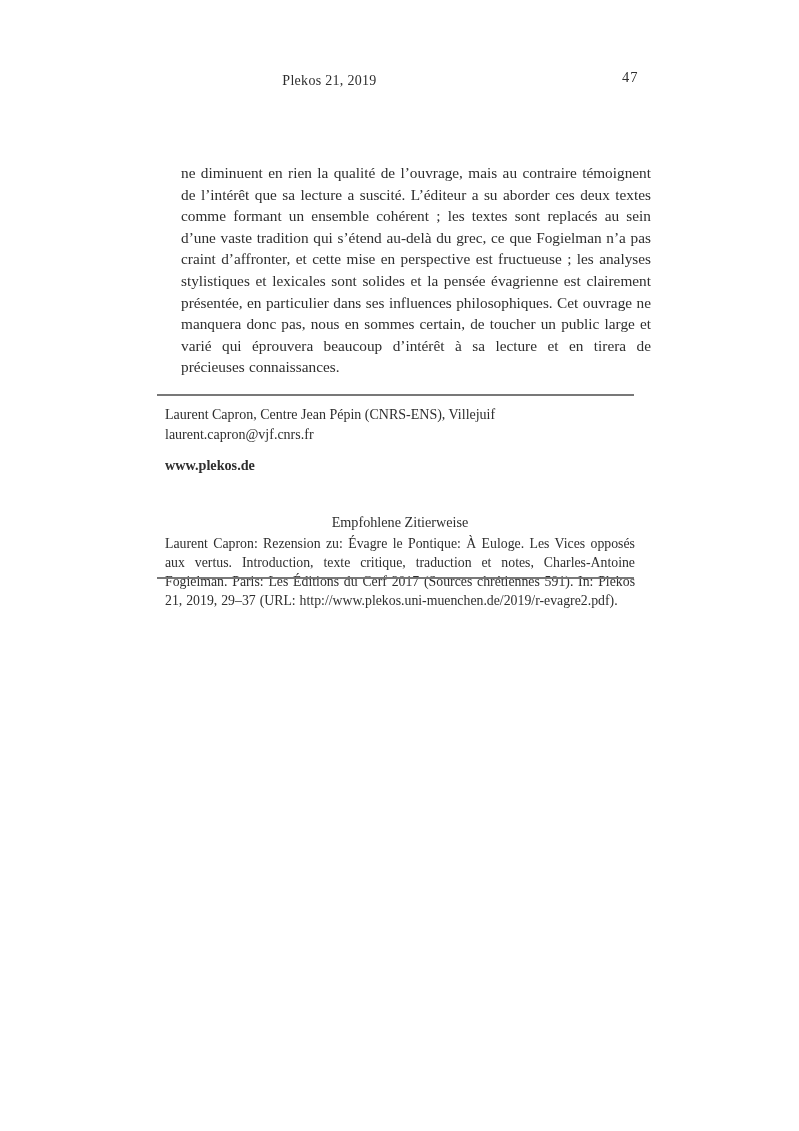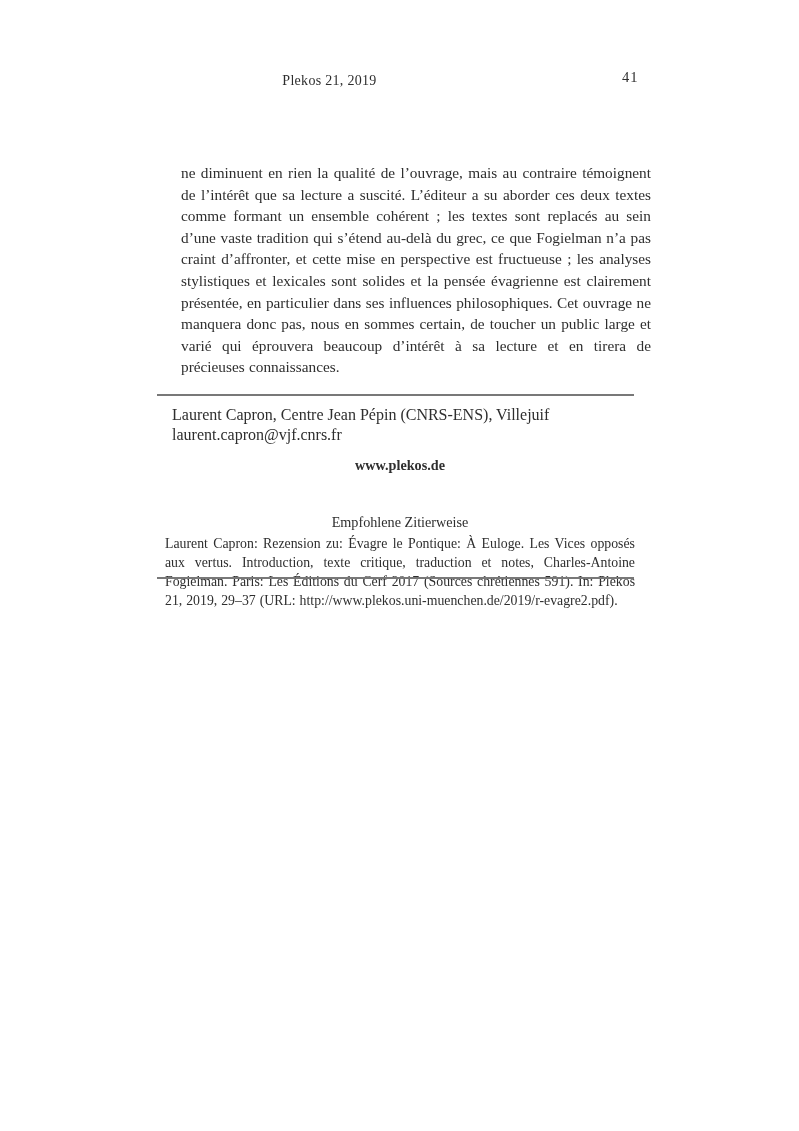--- a/index.html
+++ b/index.html
@@ -52,32 +52,30 @@
     height: 1.6px;
     background: var(--rule, #777777);
   }
   .rule-top { top: 394px; }
   .rule-bottom { top: 577px; }
   .author-block {
     position: absolute;
     left: 165px;
     top: 405px;
     width: 470px;
-    font-size: 16px;
+    font-size: 14px;
     line-height: 19.5px;
-    margin-left: 7px;
   }
   .citation-block {
     position: absolute;
     left: 165px;
     top: 457px;
     width: 470px;
   }
   .website {
-    text-align: center;
     font-weight: bold;
     font-size: 14.2px;
     line-height: 17px;
     margin-bottom: 6px;
     font-family: Liberation Serif, serif;
   }
   .citation-heading {
     text-align: center;
     font-size: 14.2px;
     line-height: 17px;
@@ -92,21 +90,21 @@
     word-spacing: 0.5px;
   }
 </style>
 </head>
 <body>
 
 <div class="page">
 
   <div class="journal-head">Plekos 21, 2019</div>
 
-  <div class="page-number">41</div>
+  <div class="page-number">47</div>
 
   <p class="body-paragraph">ne diminuent en rien la qualité de l’ouvrage, mais au contraire témoignent de l’intérêt que sa lecture a suscité. L’éditeur a su aborder ces deux textes comme formant un ensemble cohérent ; les textes sont replacés au sein d’une vaste tradition qui s’étend au-delà du grec, ce que Fogielman n’a pas craint d’affronter, et cette mise en perspective est fructueuse ; les analyses stylistiques et lexicales sont solides et la pensée évagrienne est clairement présentée, en particulier dans ses influences philosophiques. Cet ouvrage ne manquera donc pas, nous en sommes certain, de toucher un public large et varié qui éprouvera beaucoup d’intérêt à sa lecture et en tirera de précieuses connaissances.</p>
 
   <div class="rule rule-top"></div>
 
   <div class="author-block">
     <div>Laurent Capron, Centre Jean Pépin (CNRS-ENS), Villejuif</div>
     <div>laurent.capron@vjf.cnrs.fr</div>
   </div>
 

